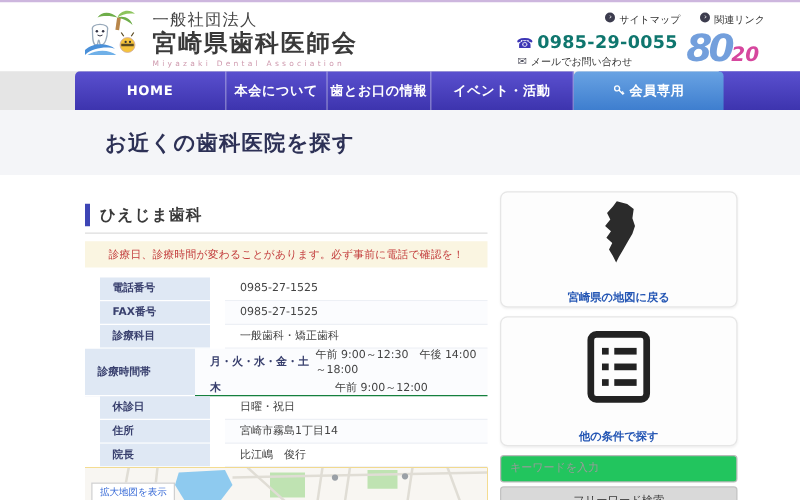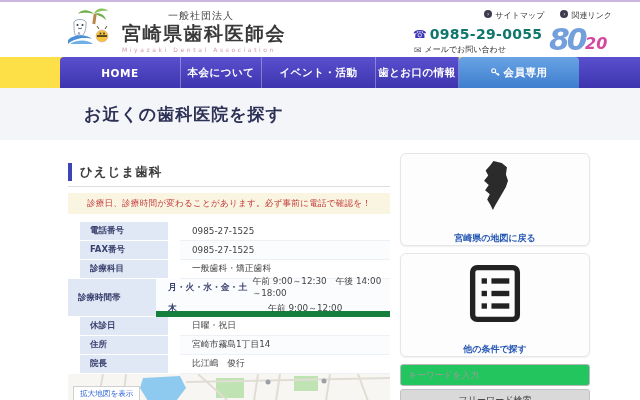--- a/index.html
+++ b/index.html
@@ -7,42 +7,42 @@
         font-family:"DejaVu Sans","Liberation Sans",sans-serif;color:#333;}
   .abs{position:absolute;}
 
   
   .topline{left:0;top:0;width:640px;height:2px;background:#cdb6de;}
 
   
   .header{left:0;top:2px;width:640px;height:55px;background:#fff;}
   .logo-wrap{left:66px;top:4px;display:flex;align-items:center;gap:4px;cursor:pointer;}
   .logo-text{display:flex;flex-direction:column;}
-  .org-type{font-size:10px;color:#444;letter-spacing:1px;margin-left:46px;}
+  .org-type{font-size:13px;color:#444;letter-spacing:1px;}
   .org-name{font-size:19px;font-weight:bold;color:#3a3a3a;letter-spacing:1.5px;line-height:1.15;}
   .org-en{font-size:6px;color:#cf9aae;letter-spacing:2.6px;margin-top:1px;}
 
   .util-links{right:28px;top:8px;display:flex;gap:16px;}
   .util-link{display:flex;gap:3px;font-size:8px;color:#333;cursor:pointer;}
   .circ{width:8px;height:8px;border-radius:50%;background:#3c3c4e;color:#fff;font-size:6px;
         line-height:8px;text-align:center;display:inline-block;}
   .phone-row{left:413px;top:24px;display:flex;align-items:center;gap:3px;}
   .phone-icon{font-size:11px;color:#3c35b5;}
   .phone-num{font-size:14px;font-weight:bold;color:#0f766e;letter-spacing:.3px;}
   .mail-row{left:414px;top:42px;display:flex;align-items:center;gap:3px;cursor:pointer;}
   .mail-icon{font-size:9px;color:#50505e;}
   .mail-label{font-size:8px;color:#333;}
   .logo8020{left:549px;top:20px;width:78px;height:34px;}
   .eighty{position:absolute;left:0;top:0;font-size:30px;font-style:italic;color:#5b8fd6;
           font-weight:bold;letter-spacing:-3px;opacity:.85;}
   .twenty{position:absolute;left:36px;top:12px;font-size:16px;font-style:italic;color:#d6479e;
           font-weight:bold;}
 
   
-  .nav{left:0;top:57px;width:640px;height:31px;background:#fde047;display:flex;}
+  .nav{left:0;top:57px;width:640px;height:31px;background:#e5e5e5;display:flex;}
   .nav-tabs{position:absolute;left:60px;top:0;height:31px;display:flex;border-radius:4px 0 0 0;overflow:hidden;}
   .nav-tab{height:31px;display:flex;align-items:center;justify-content:center;
            background:linear-gradient(#5a50cf,#3d34ae);color:#fff;font-size:10.5px;font-weight:bold;
            border-right:1px solid rgba(255,255,255,.32);cursor:pointer;letter-spacing:.5px;}
   .nav-tab.member{background:linear-gradient(#69a3e3,#3e7ecf);border-right:none;border-radius:4px 4px 0 0;gap:4px;}
   .nav-fill-right{position:absolute;right:0;top:0;width:65px;height:31px;background:linear-gradient(#5a50cf,#3d34ae);}
   .key-icon-svg{width:9px;height:9px;}
 
   
   .titlebar{left:0;top:88px;width:640px;height:52px;background:#f4f5f8;}
@@ -58,21 +58,21 @@
   .notice-text{font-size:8.6px;color:#c23b3b;font-weight:normal;letter-spacing:.2px;}
 
   .info-table{position:absolute;left:0;top:69px;width:322px;}
   .row{display:flex;width:322px;}
   .row .th{width:88px;background:#dfe8f4;border-bottom:1px solid #fff;
            font-size:8.5px;font-weight:bold;color:#39406e;display:flex;align-items:center;padding-left:10px;box-sizing:border-box;}
   .row .td{flex:1;border-bottom:1px solid #edf0f5;font-size:8.8px;color:#444;
            display:flex;align-items:center;padding-left:12px;box-sizing:border-box;}
   .row.h19 .th,.row.h19 .td{height:19px;margin-left:12px;}
   .row.h38 .th{height:38px;}
-  .row.h38 .td-multi{flex:1;border-bottom:6px solid #15803d;height:38px;display:flex;flex-direction:column;justify-content:center;gap:3px;padding-left:12px;box-sizing:border-box;}
+  .row.h38 .td-multi{flex:1;border-bottom:1px solid #15803d;height:38px;display:flex;flex-direction:column;justify-content:center;gap:3px;padding-left:12px;box-sizing:border-box;}
   .row .td.alt,.row .td-multi.alt{background:#fbfcfe;}
   .sched-line{display:flex;align-items:center;font-size:8.8px;color:#444;}
   .sched-days{width:100px;font-weight:bold;color:#39406e;}
 
   
   .mapstrip{position:absolute;left:0;top:221px;width:322px;height:27px;overflow:hidden;background:#eab308;}
   .maplink{position:absolute;left:5px;top:12px;background:#fff;border:1px solid #d0d0d0;
            padding:2px 6px;font-size:7.6px;color:#3367d6;cursor:pointer;white-space:nowrap;}
 
   
@@ -157,25 +157,25 @@
 
   <div class="abs nav">
     <div class="nav-fill-right"></div>
     <div class="nav-tabs">
       <div class="nav-tab" style="width:120px">
         <span>HOME</span>
       </div>
       <div class="nav-tab" style="width:80px">
         <span>本会について</span>
       </div>
+      <div class="nav-tab" style="width:82px">
+        <span>歯とお口の情報</span>
+      </div>
       <div class="nav-tab" style="width:113px">
         <span>イベント・活動</span>
-      </div>
-      <div class="nav-tab" style="width:82px">
-        <span>歯とお口の情報</span>
       </div>
       <div class="nav-tab member" style="width:120px">
         <svg class="key-icon-svg" viewBox="0 0 10 10">
           <circle cx="3" cy="3" r="2.2" fill="none" stroke="#fff" stroke-width="1.2"></circle>
           <path d="M4.5 4.5 L8.5 8.5 M7 7 L8.3 5.7 M8 8 L9.2 6.8" stroke="#fff" stroke-width="1.2" fill="none"></path>
         </svg>
         <span>会員専用</span>
       </div>
     </div>
   </div>

